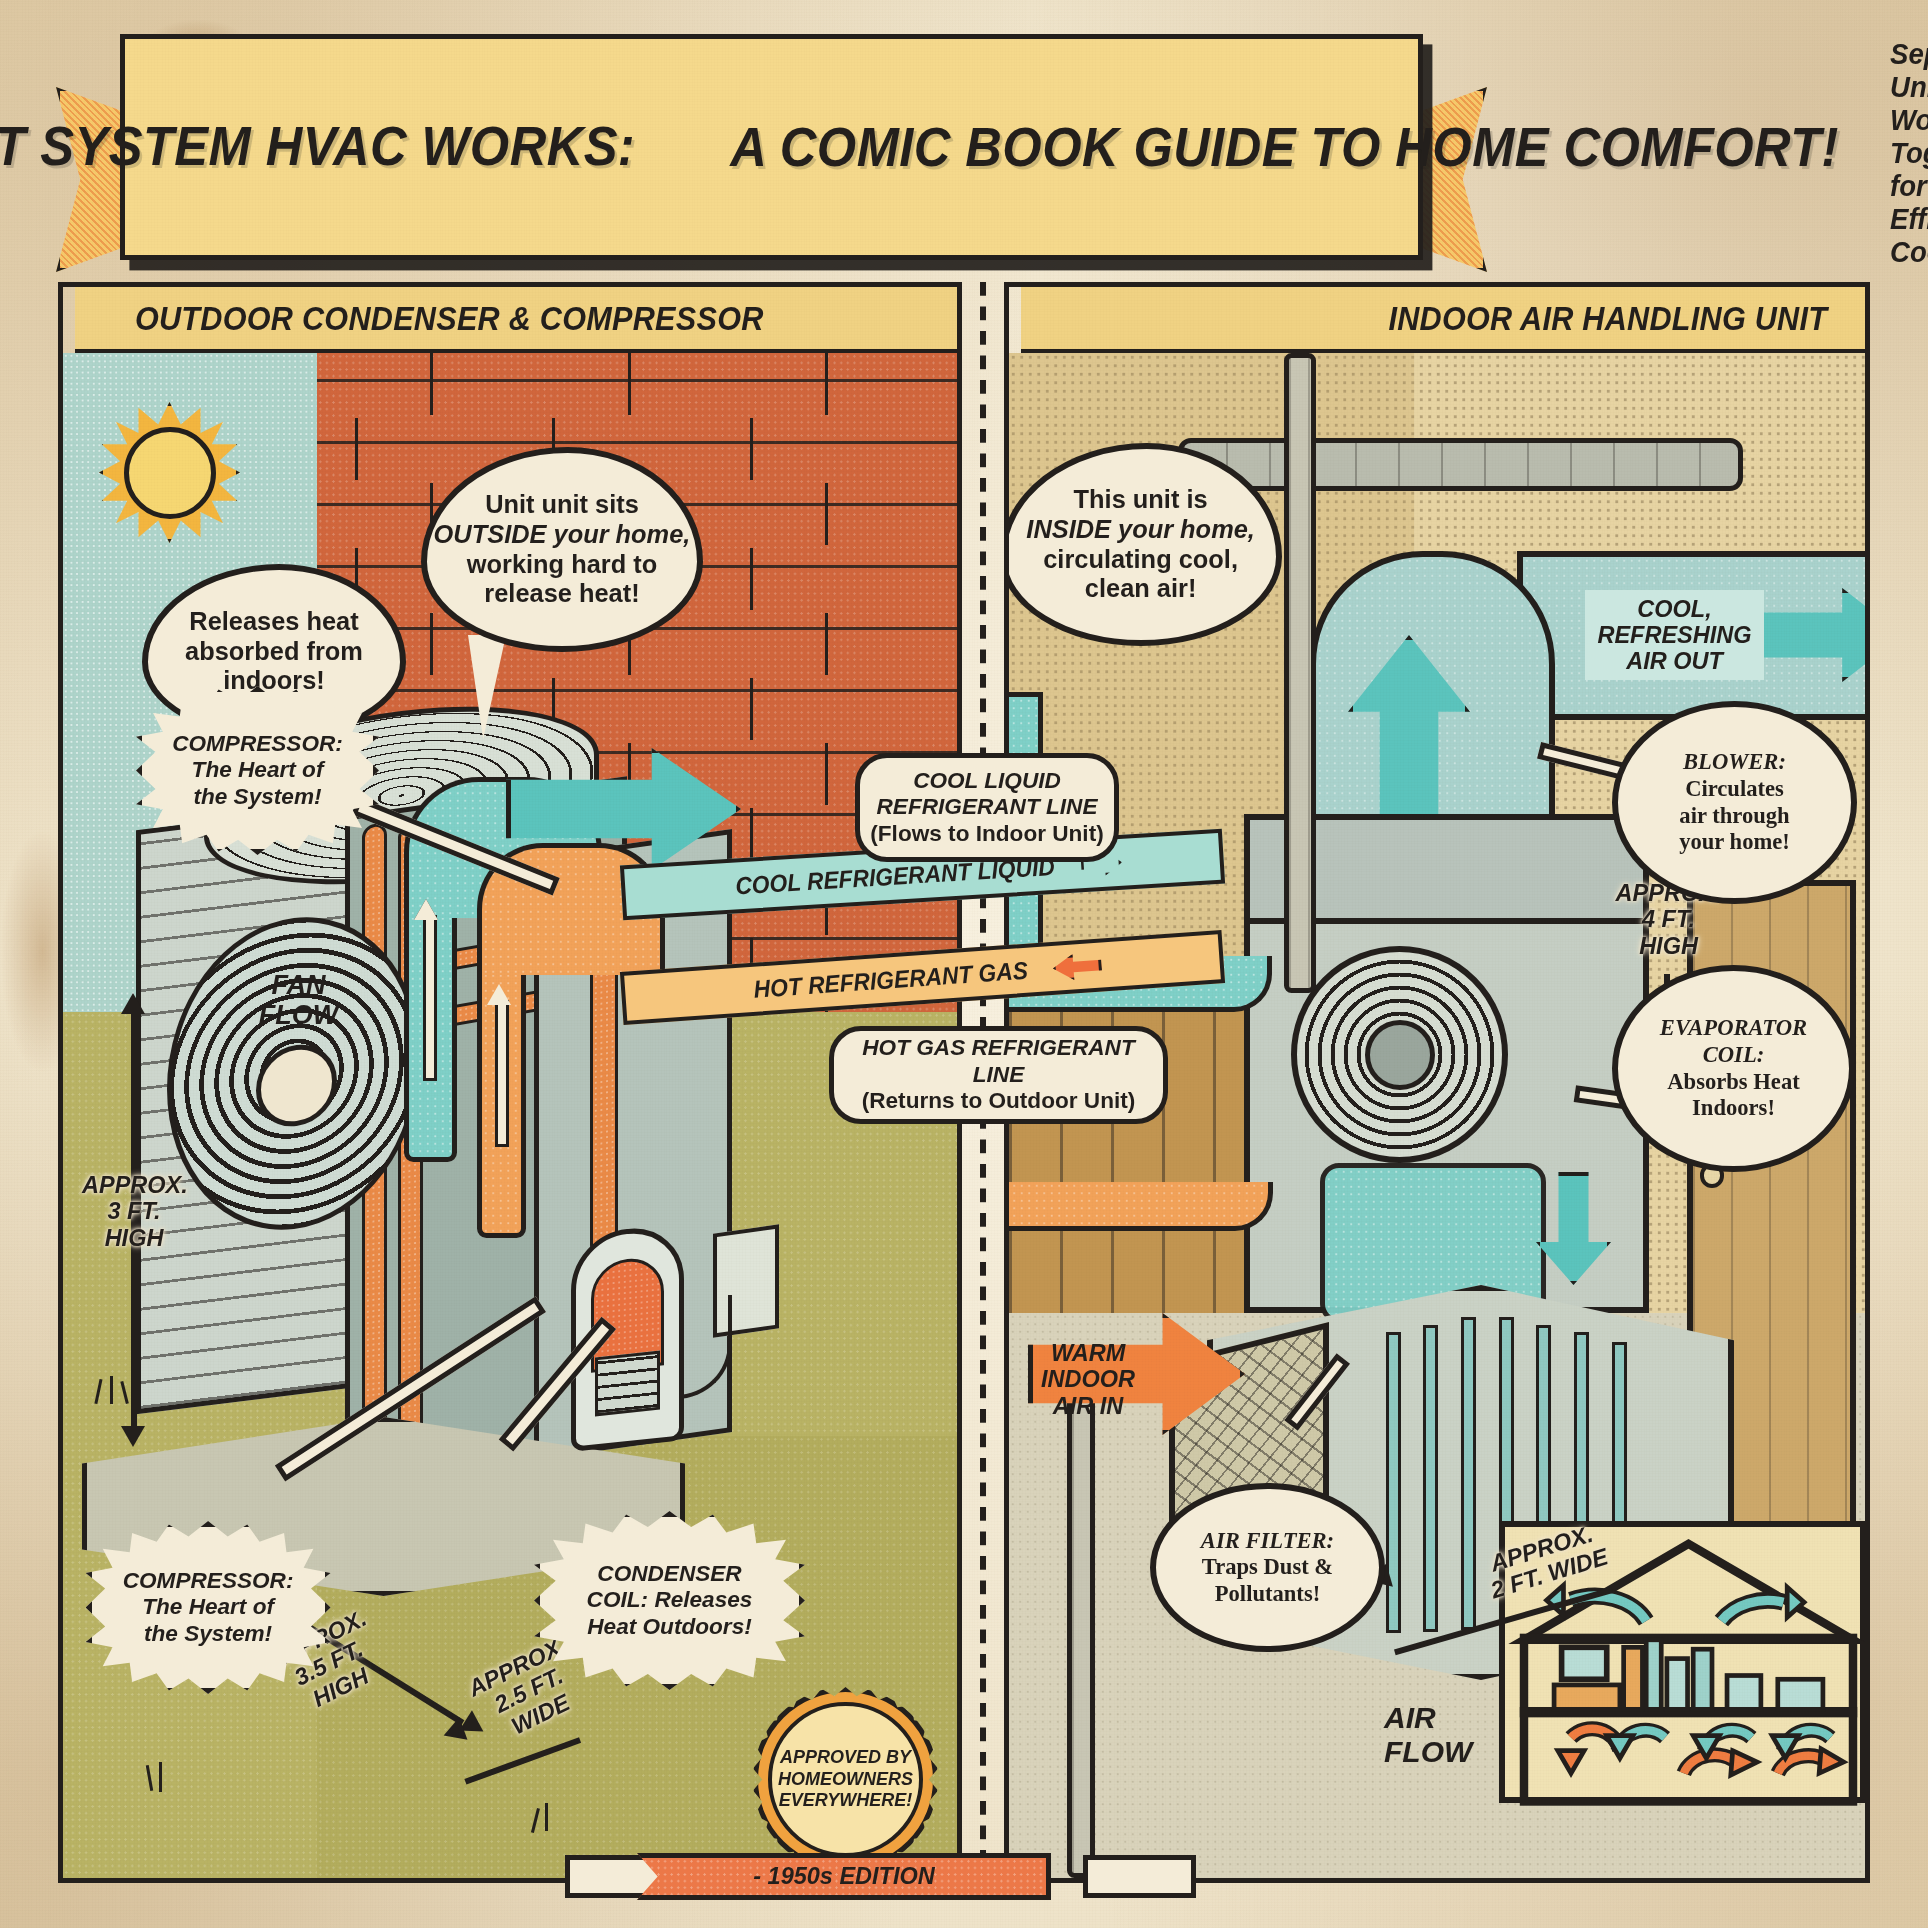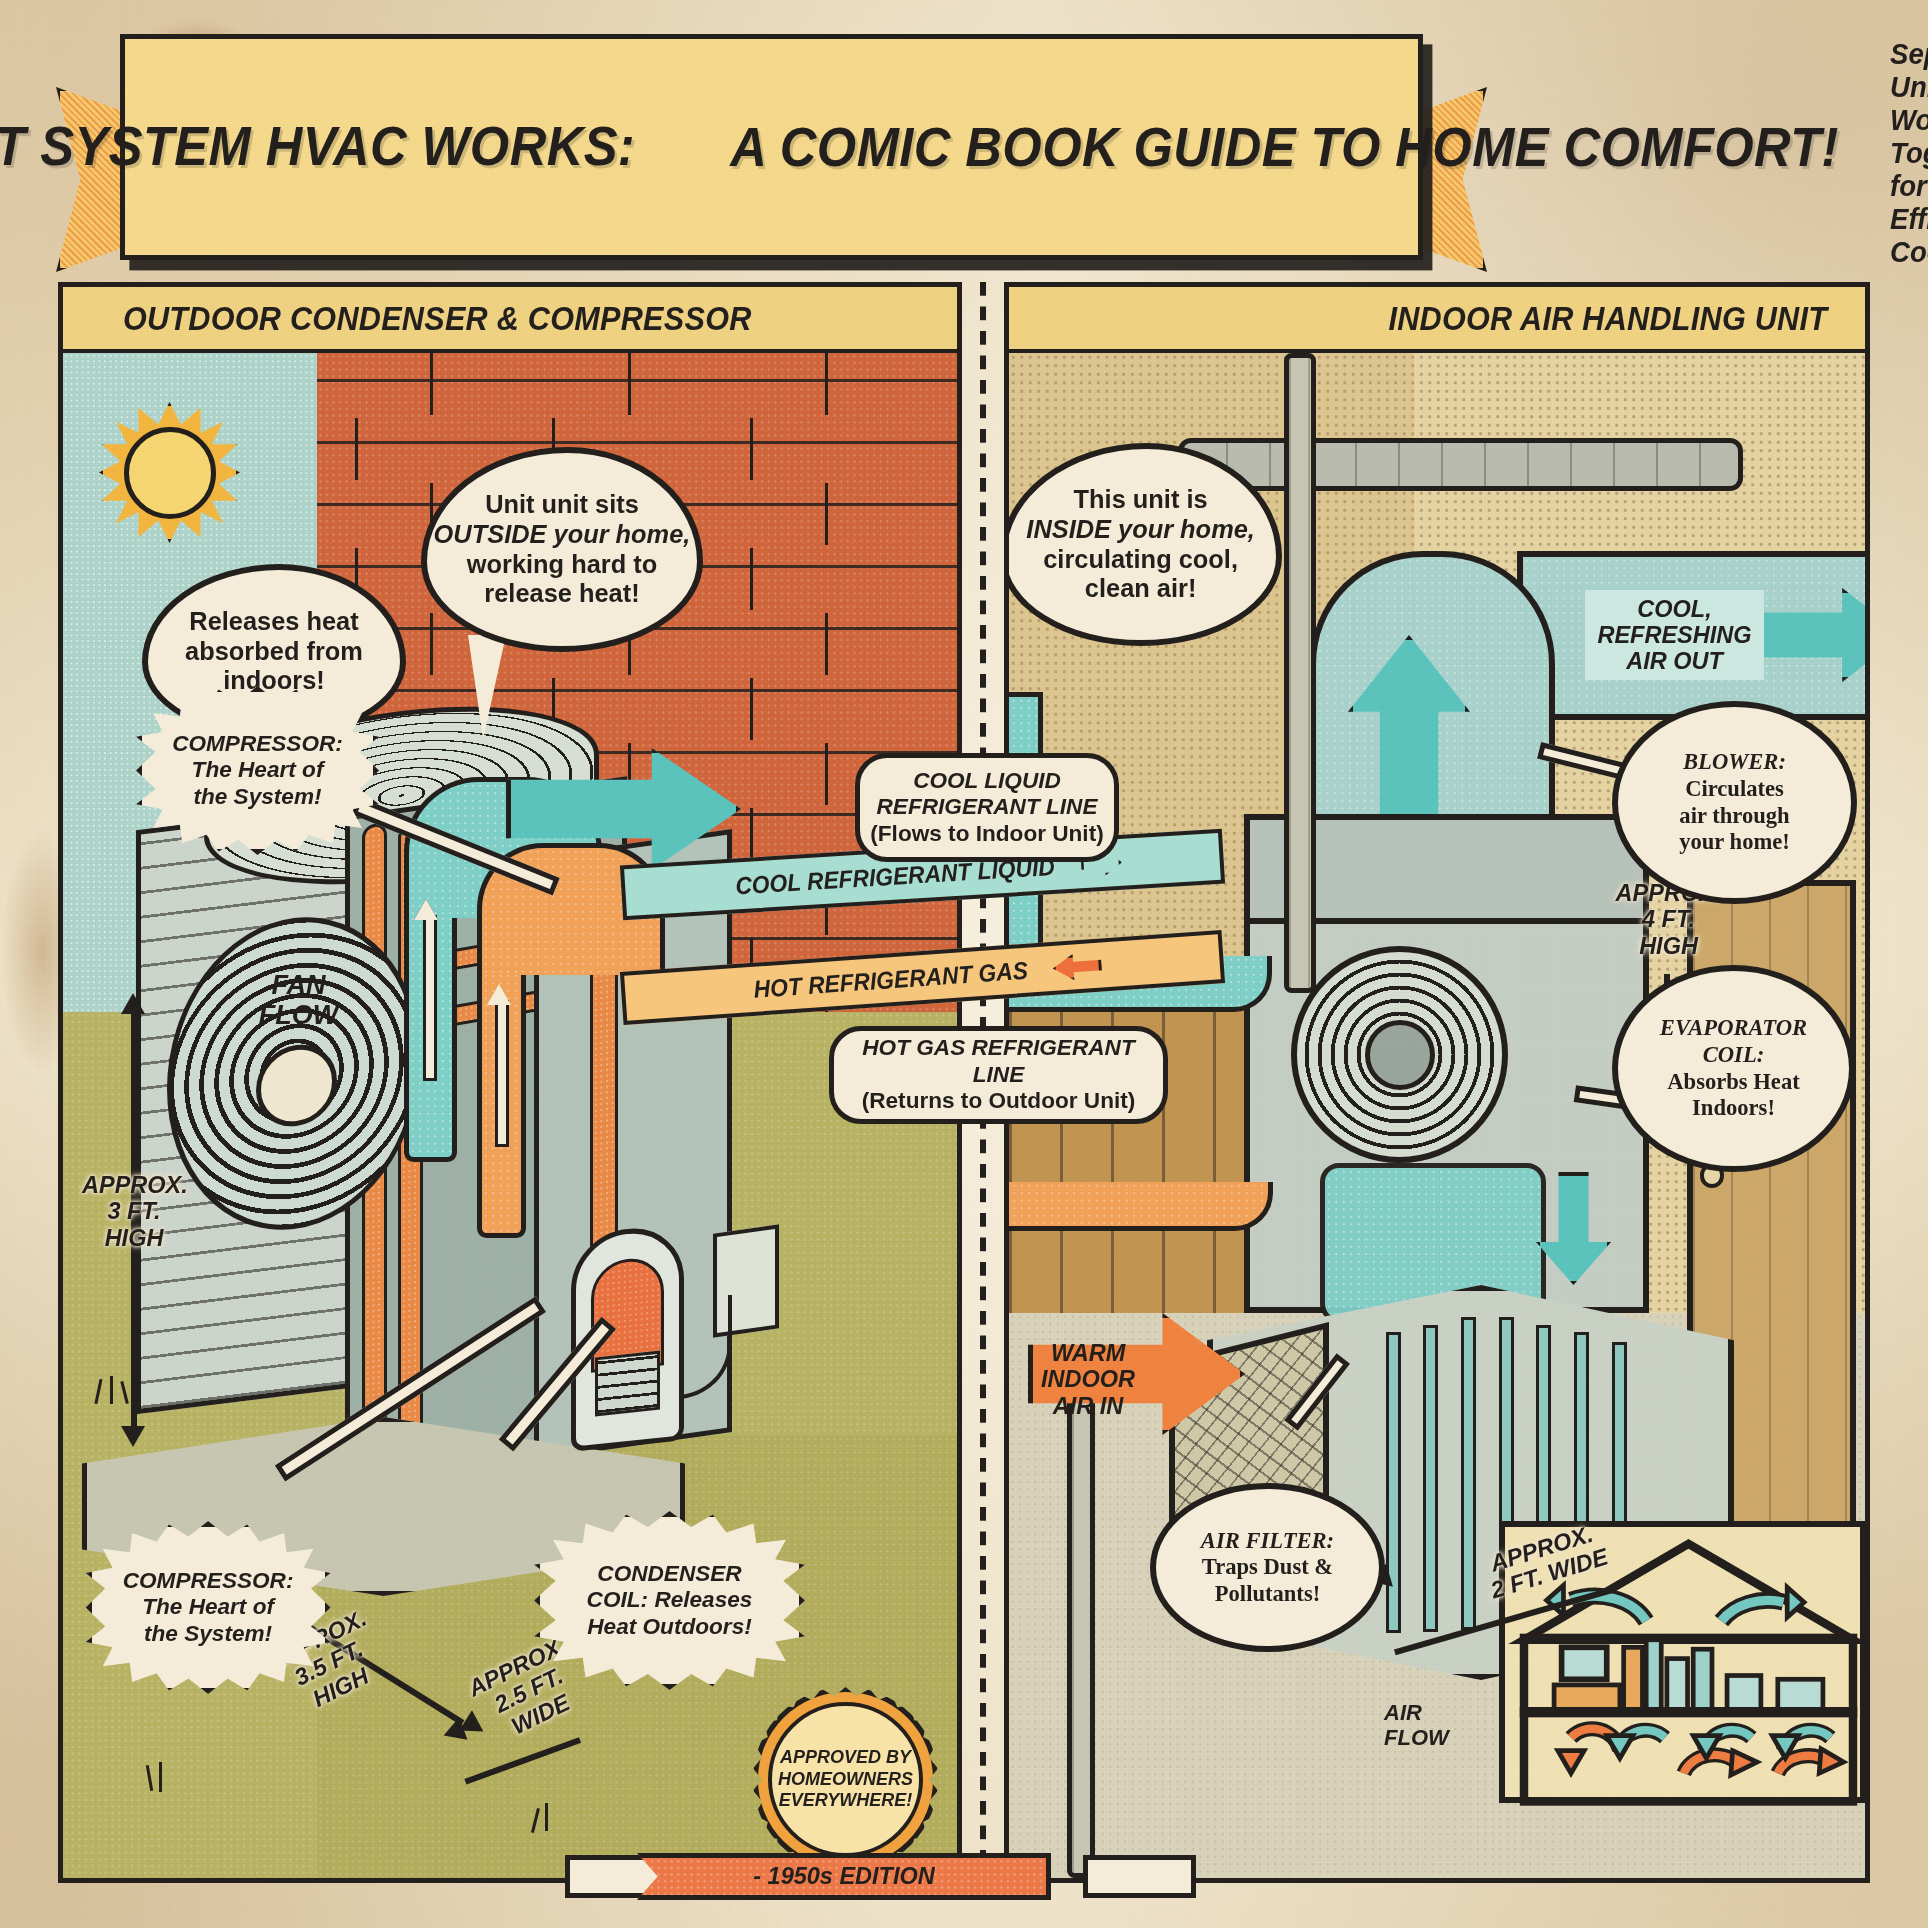--- a/index.html
+++ b/index.html
@@ -55,21 +55,21 @@
   #banner .sub {
     margin-top:13px; font-weight:800; font-style:italic; font-size:29px;
     color:#231f1c; transform: scaleX(.95);
   }
 
   
   .panel { position:absolute; border:5.6px solid #231f1c; overflow:hidden; }
   #panel-left  { left:58px;  top:282px; width:904px;  height:1601px; }
   #panel-right { left:1004px;top:282px; width:866px;  height:1601px; }
   .panel-head {
-    position:absolute; left:0; right:0; top:0; height:66px;
+    position:absolute; left:12px; right:0; top:0; height:66px;
     background:#f0d283; border-bottom:4.7px solid #231f1c;
     display:flex; align-items:center;
   }
   .panel-head span {
     font-weight:900; font-style:italic; font-size:34px; color:#231f1c;
     transform: scaleX(.9); letter-spacing:0.3px; white-space:nowrap;
   }
   #panel-left .panel-head { justify-content:flex-start; padding-left:24.5px; }
   #panel-right .panel-head{ justify-content:flex-end;  padding-right:13px; }
   .panel-body { position:absolute; left:0; right:0; top:66px; bottom:0; }
@@ -727,21 +727,21 @@
         <path d="M262 224 A 30 28 0 0 0 212 238" fill="none" stroke="#74c9c2" stroke-width="9"></path>
         <polygon points="200,222 228,222 214,246" fill="#74c9c2" stroke="#231f1c" stroke-width="5"></polygon>
         <path d="M290 262 A 34 28 0 0 1 344 250" fill="none" stroke="#231f1c" stroke-width="16"></path>
         <path d="M290 262 A 34 28 0 0 1 344 250" fill="none" stroke="#ef7d41" stroke-width="9"></path>
         <polygon points="336,236 360,250 334,262" fill="#ef7d41" stroke="#231f1c" stroke-width="5"></polygon>
         <path d="M346 224 A 30 28 0 0 0 296 238" fill="none" stroke="#231f1c" stroke-width="16"></path>
         <path d="M346 224 A 30 28 0 0 0 296 238" fill="none" stroke="#74c9c2" stroke-width="9"></path>
         <polygon points="284,222 312,222 298,246" fill="#74c9c2" stroke="#231f1c" stroke-width="5"></polygon>
       </svg>
     </div>
-    <div class="plainlabel" style="left:375px;top:1348px;width:113px;font-size:22px;text-align:left;">
+    <div class="plainlabel" style="left:375px;top:1348px;width:113px;font-size:30px;text-align:left;">
       <div>AIR</div>
       <div>FLOW</div>
     </div>
   </div>
 </div>
 
 <div class="flow-band cool" style="left:621px;top:847px;width:603px;height:55px;transform:rotate(-3.5deg);z-index:14;">
   <span>COOL REFRIGERANT LIQUID</span>
   <div class="mini-arrow-o"></div>
 </div>

